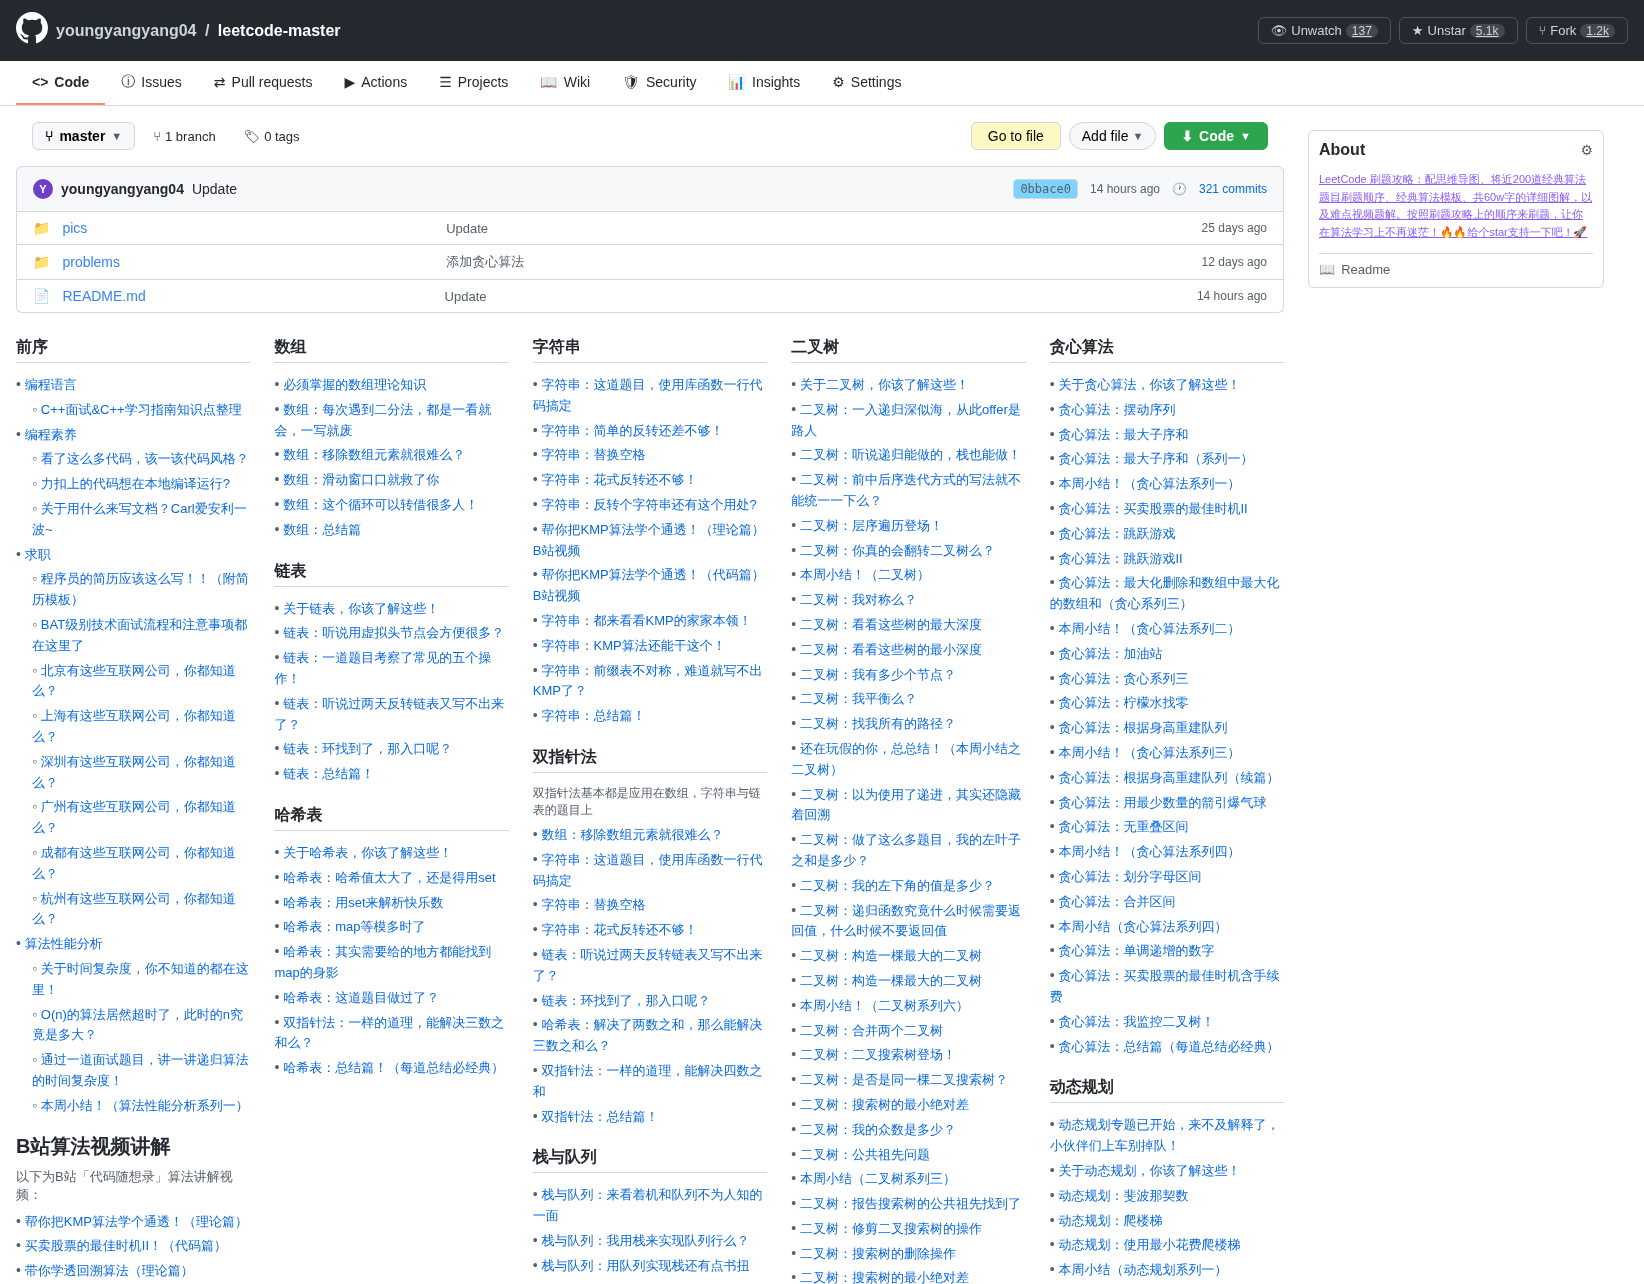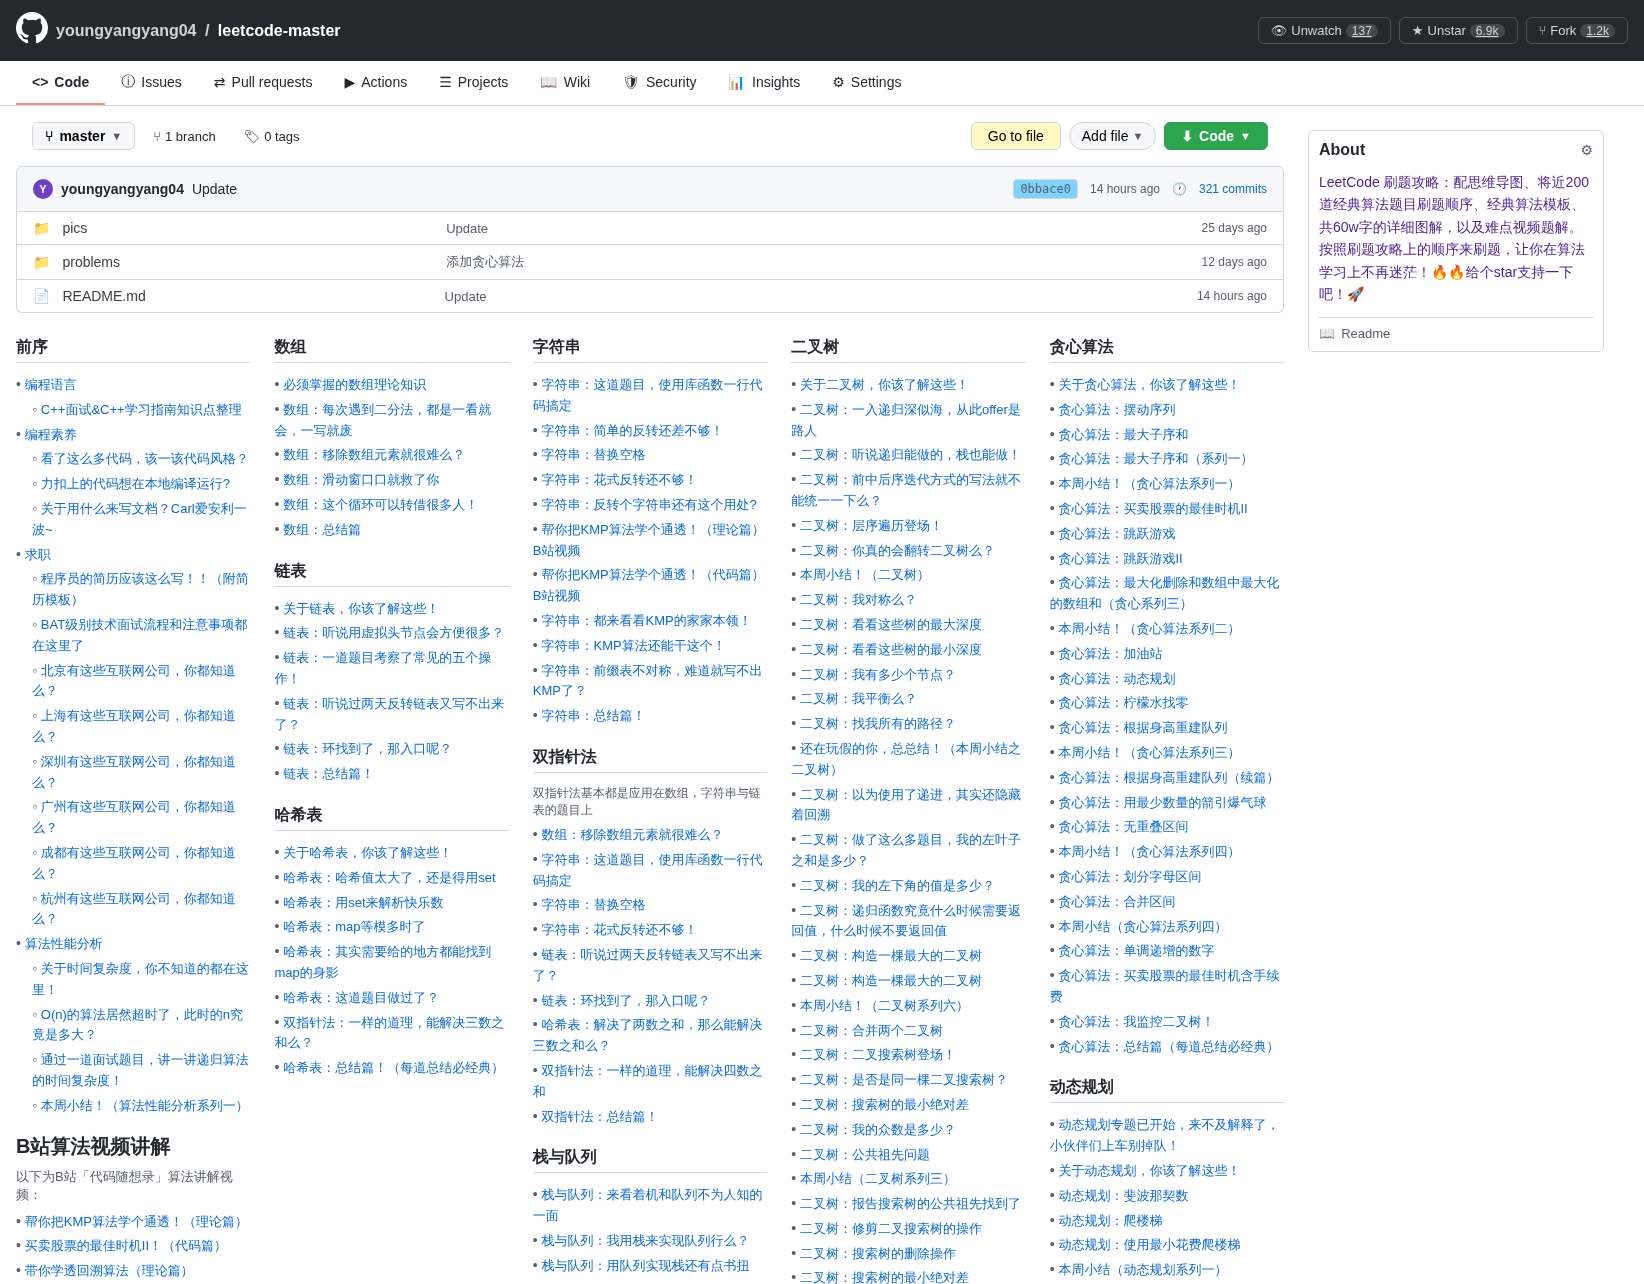--- a/index.html
+++ b/index.html
@@ -44,29 +44,29 @@
     .commit-message { font-size: 14px; }
     .commit-bar-right { display: flex; align-items: center; gap: 12px; color: #57606a; font-size: 12px; }
     .commit-hash { font-family: monospace; background: #7dd3fc; border: 1px solid #d0d7de; border-radius: 4px; padding: 2px 6px; font-size: 12px; }
     .commits-link { color: #0969da; text-decoration: none; font-size: 12px; }
 
     
     .file-table { border: 1px solid #d0d7de; border-top: none; border-radius: 0 0 6px 6px; overflow: hidden; }
     .file-row { display: flex; align-items: center; padding: 8px 16px; border-bottom: 1px solid #d0d7de; gap: 12px; }
     .file-row:last-child { border-bottom: none; }
     .file-icon { font-size: 14px; color: #54aeff; }
-    .file-name { flex: 1; color: #404040; text-decoration: none; font-size: 14px; font-weight: 500; }
+    .file-name { flex: 1; color: #3b82f6; text-decoration: none; font-size: 14px; font-weight: 500; }
     .file-message { flex: 2; color: #57606a; font-size: 13px; }
     .file-time { color: #57606a; font-size: 12px; white-space: nowrap; }
 
     
     .about-box { border: 1px solid #d0d7de; border-radius: 6px; padding: 10px; margin-bottom: 16px; margin-top: 24px; }
     .about-header { display: flex; align-items: center; justify-content: space-between; margin-bottom: 12px; }
     .about-title { font-size: 16px; font-weight: 600; }
-    .about-desc { font-size: 14px; line-height: 1.6; color: #4c1d95; margin-bottom: 12px; }
+    .about-desc { font-size: 11px; line-height: 1.6; color: #8b5cf6; margin-bottom: 12px; text-decoration: underline; }
     .about-link { display: flex; align-items: center; gap: 6px; color: #57606a; font-size: 13px; text-decoration: none; }
 
     
     .readme-section { margin-top: 24px; }
     .readme-columns { display: flex; gap: 24px; flex-wrap: wrap; }
     .readme-col { flex: 1; min-width: 180px; }
     .readme-section-title { font-size: 16px; font-weight: 600; margin-bottom: 12px; color: #24292f; border-bottom: 1px solid #d0d7de; padding-bottom: 4px; }
     .readme-list { list-style: none; }
     .readme-list li { margin-bottom: 4px; }
     .readme-list li a { color: #0969da; text-decoration: none; font-size: 13px; line-height: 1.6; }
@@ -100,21 +100,21 @@
   </div>
   <div class="header-actions">
     <button class="header-btn">
       <span>👁</span>
       <span>Unwatch</span>
       <span class="count-badge">137</span>
     </button>
     <button class="header-btn">
       <span>★</span>
       <span>Unstar</span>
-      <span class="count-badge">6.9k</span>
+      <span class="count-badge">5.1k</span>
     </button>
     <button class="header-btn">
       <span>⑂</span>
       <span>Fork</span>
       <span class="count-badge">1.2k</span>
     </button>
   </div>
 </header>
 
 <nav class="nav-tabs">
@@ -382,21 +382,21 @@
               <li><a href="#">贪心算法：摆动序列</a></li>
               <li><a href="#">贪心算法：最大子序和</a></li>
               <li><a href="#">贪心算法：最大子序和（系列一）</a></li>
               <li><a href="#">本周小结！（贪心算法系列一）</a></li>
               <li><a href="#">贪心算法：买卖股票的最佳时机II</a></li>
               <li><a href="#">贪心算法：跳跃游戏</a></li>
               <li><a href="#">贪心算法：跳跃游戏II</a></li>
               <li><a href="#">贪心算法：最大化删除和数组中最大化的数组和（贪心系列三）</a></li>
               <li><a href="#">本周小结！（贪心算法系列二）</a></li>
               <li><a href="#">贪心算法：加油站</a></li>
-              <li><a href="#">贪心算法：动态规划</a></li>
+              <li><a href="#">贪心算法：贪心系列三</a></li>
               <li><a href="#">贪心算法：柠檬水找零</a></li>
               <li><a href="#">贪心算法：根据身高重建队列</a></li>
               <li><a href="#">本周小结！（贪心算法系列三）</a></li>
               <li><a href="#">贪心算法：根据身高重建队列（续篇）</a></li>
               <li><a href="#">贪心算法：用最少数量的箭引爆气球</a></li>
               <li><a href="#">贪心算法：无重叠区间</a></li>
               <li><a href="#">本周小结！（贪心算法系列四）</a></li>
               <li><a href="#">贪心算法：划分字母区间</a></li>
               <li><a href="#">贪心算法：合并区间</a></li>
               <li><a href="#">本周小结（贪心算法系列四）</a></li>

